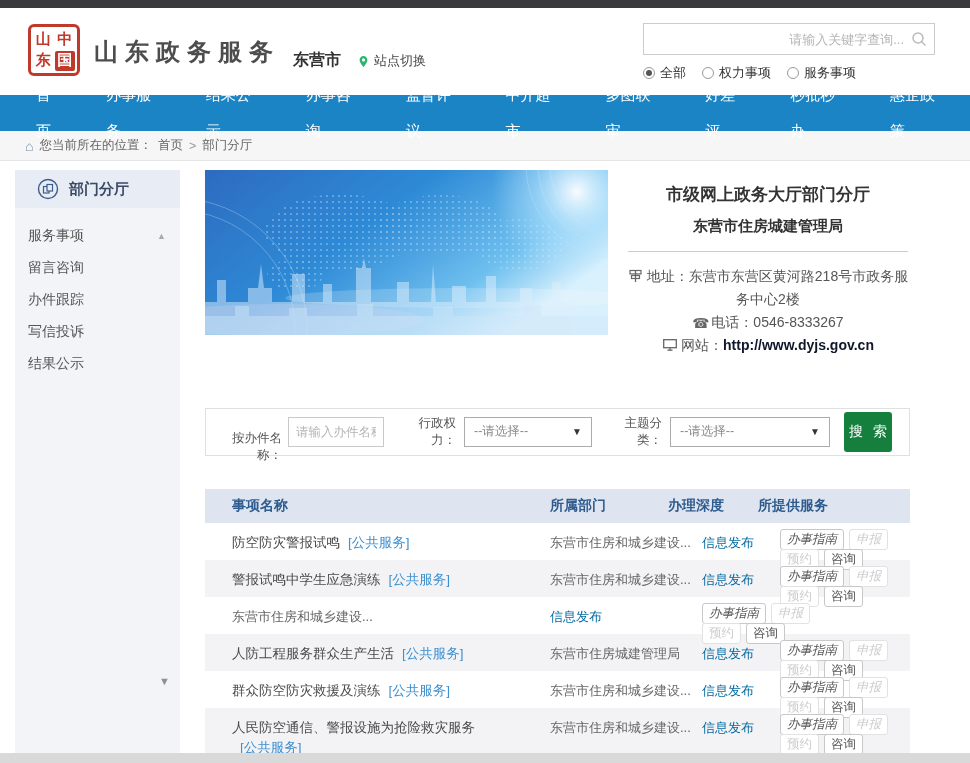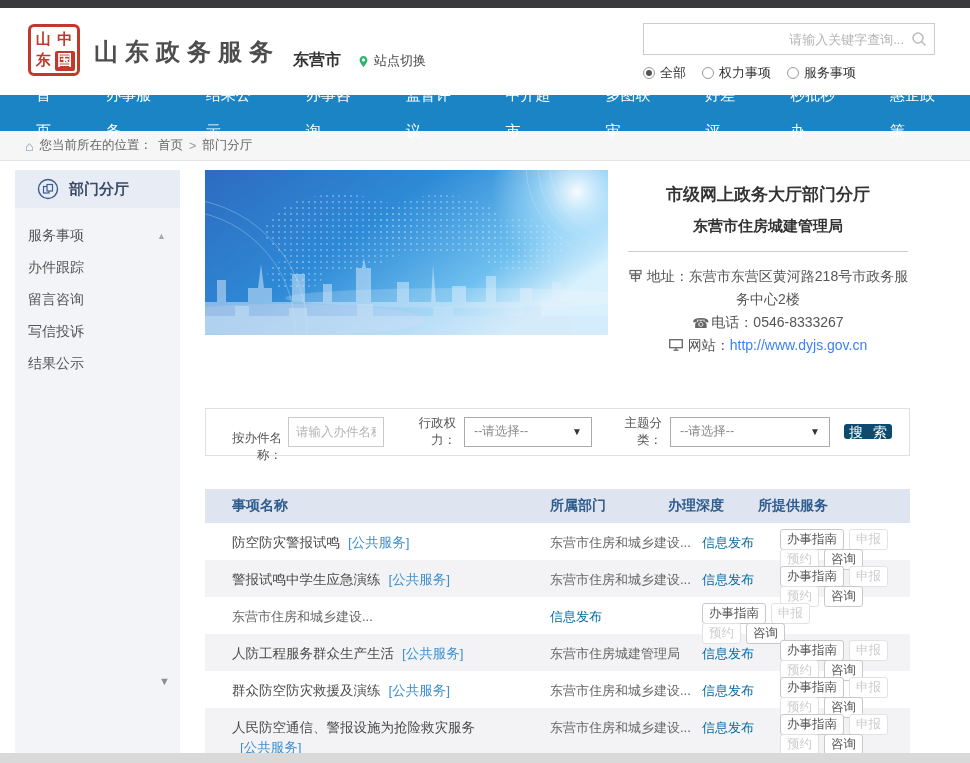--- a/index.html
+++ b/index.html
@@ -65,35 +65,35 @@
   .f-label { font-size:12.5px; color:#555; text-align:right; line-height:1.35; }
   .f-label.w60 { width:58px;margin-top:31px; }
   .f-label.w46 { width:46px; }
   .f-input { width:96px; height:30px; border:1px solid #c9c9c9; margin-left:6px; padding:0 7px; font-size:12.5px; color:#333; outline:none; }
   .f-input::placeholder { color:#b5b5b5; }
   .f-select { height:30px; border:1px solid #ababab; margin-left:8px; display:flex; align-items:center; justify-content:space-between; padding:0 9px; cursor:pointer; background:#fff;gap:40px; }
   .f-select .val { font-size:12.5px; color:#888; }
   .f-select .caret { font-size:10px; color:#333; }
   .w128 { width:128px; } .w160 { width:160px; }
   .ml26 { margin-left:26px; } .ml24 { margin-left:24px; }
-  .search-btn { margin-left:14px; width:48px; height:15px; background:#0c4a6e; color:#fff; font-size:14px; letter-spacing:3px; border:none; border-radius:3px; cursor:pointer; padding-left:3px; }
+  .search-btn { margin-left:14px; width:48px; height:40px; background:#15803d; color:#fff; font-size:14px; letter-spacing:3px; border:none; border-radius:3px; cursor:pointer; padding-left:3px; }
 
   
   .table-wrap { margin-top:33px; height:272px; overflow:hidden; }
   .thead { height:34px; background:#dfe5f0; display:grid; grid-template-columns:318px 118px 90px 1fr; align-items:center; padding-left:27px; }
   .thead span { font-size:14px; font-weight:bold; color:#2f5c8f; }
   .trow { display:grid; grid-template-columns:318px 152px 78px 1fr; padding:10px 0 6px 27px; min-height:37px; align-items:start; }
   .trow:nth-child(even) { background:#f3f3f5; }
   .c-name { font-size:13.5px; color:#4a4a4a; line-height:1.55; padding-right:10px; }
   .c-name .tag { color:#3d8fd0; margin-left:8px; text-decoration:none; cursor:pointer; white-space:nowrap; }
   .c-dept { font-size:13px; color:#666; padding-top:1px; }
   .c-depth { font-size:13px; color:#0369a1; padding-top:1px; }
   .c-srv { position:relative; }
   .btn-line { position:absolute; left:0; display:flex; gap:5px; white-space:nowrap; }
-  .l1 { top:-4px; } .l2 { top:16px; }
+  .l1 { top:-4px;font-style:italic; } .l2 { top:16px; }
   .sbtn { font-size:12.5px; padding:1px 6px; border-radius:3px; background:#fff; border:1px solid #c8c8c8; color:#555; cursor:pointer; }
   .sbtn.disabled { border-color:#e2e2e2; color:#ccc; cursor:default; }
 
   .bottom-strip { position:absolute; left:0; top:753px; width:970px; height:10px; background:#d9d9d9; }
 </style>
 </head>
 <body>
 
 <div class="top-strip"></div>
 
@@ -179,26 +179,26 @@
       <span class="lbl">部门分厅</span>
     </div>
     <div class="side-items">
 
         <div class="side-item">
           <span>服务事项</span>
           <span class="arrow">▲</span>
         </div>
 
         <div class="side-item">
+          <span>留言咨询</span>
+          <span class="arrow"></span>
+        </div>
+
+        <div class="side-item">
           <span>办件跟踪</span>
-          <span class="arrow"></span>
-        </div>
-
-        <div class="side-item">
-          <span>留言咨询</span>
           <span class="arrow"></span>
         </div>
 
         <div class="side-item">
           <span>写信投诉</span>
           <span class="arrow"></span>
         </div>
 
         <div class="side-item">
           <span>结果公示</span>
@@ -262,21 +262,21 @@
                 </svg></span><span>地址：</span><span>东营市东营区黄河路218号市政务服务中心2楼</span>
           </div>
           <div>
             <span class="ic">☎</span><span>电话：</span><span>0546-8333267</span>
           </div>
           <div>
             <span class="ic"><svg width="14" height="12" viewBox="0 0 14 12">
                   <rect x="0.7" y="0.7" width="12.6" height="8" fill="none" stroke="#666" stroke-width="1.3"></rect>
                   <line x1="4.5" y1="11.2" x2="9.5" y2="11.2" stroke="#666" stroke-width="1.3"></line>
                   <line x1="7" y1="8.7" x2="7" y2="11" stroke="#666" stroke-width="1.3"></line>
-                </svg></span><span>网站：</span><a style="color:#3b82f6;text-decoration:none;">http://www.dyjs.gov.cn</a>
+                </svg></span><span>网站：</span><a style="color:#0f172a;text-decoration:none;font-weight:bold;">http://www.dyjs.gov.cn</a>
           </div>
         </div>
       </div>
     </div>
 
     <div class="filter">
       <span class="f-label w60">按办件名称：</span>
       <input class="f-input" type="text" placeholder="请输入办件名称" style="">
       <span class="f-label w46 ml26">行政权力：</span>
       <div class="f-select w128">

